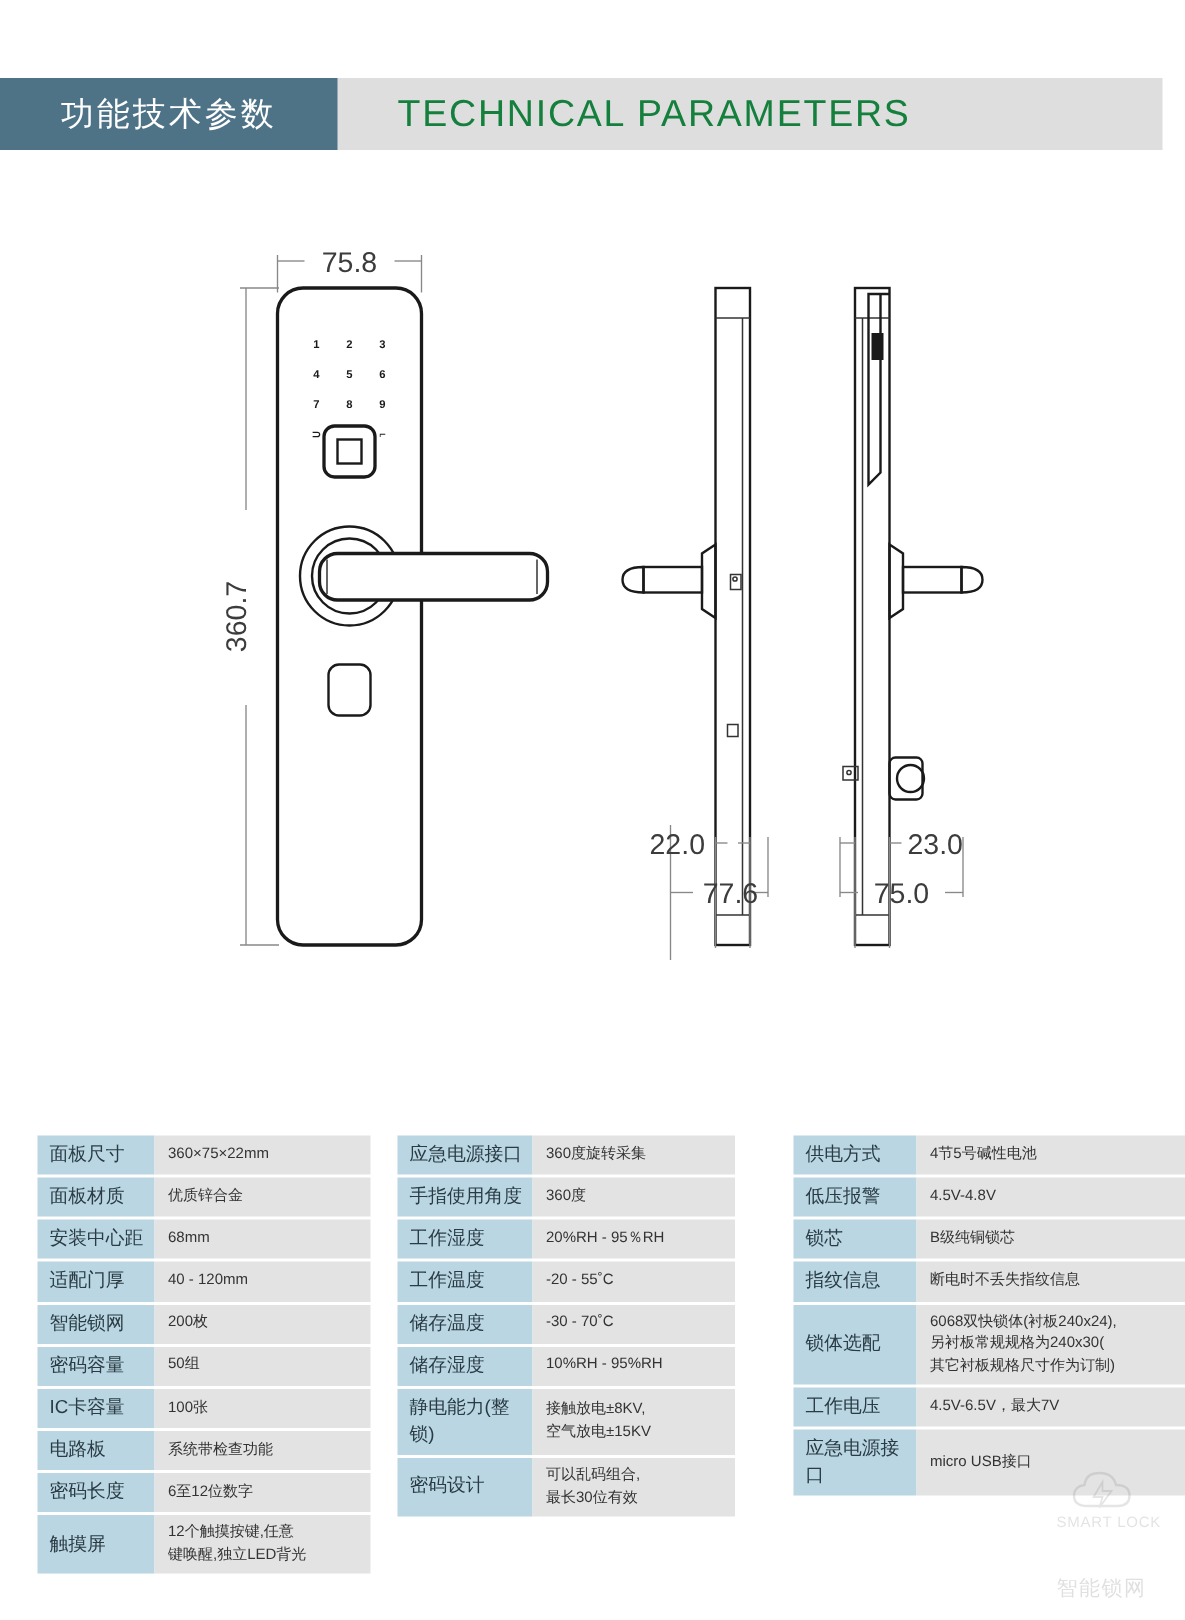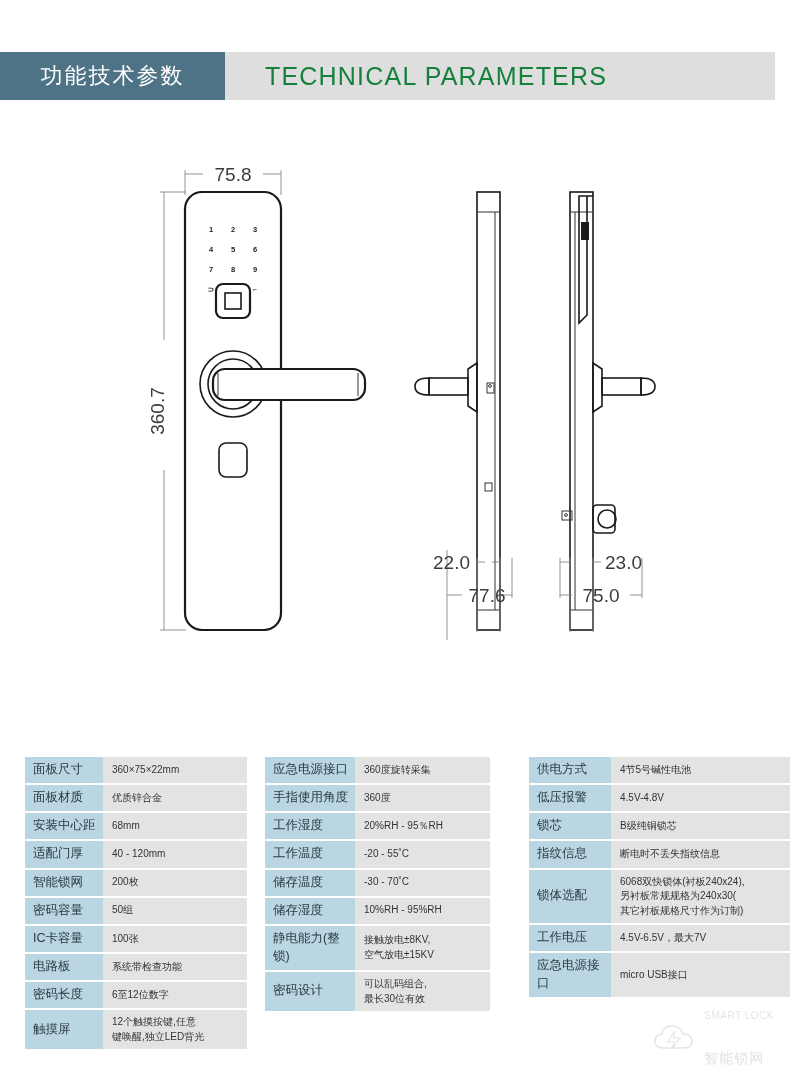--- a/index.html
+++ b/index.html
@@ -112,20 +112,21 @@
 
   
   .watermark {
     position: absolute;
     right: 16px;
     bottom: 14px;
     display: flex;
     align-items: center;
     opacity: 0.16;
     pointer-events: none;
+    flex-direction: column;
   }
   .watermark .wm-text {
     margin-left: 6px;
     line-height: 1.15;
   }
   .watermark .wm-l1 { font-size: 10px; color: #555; letter-spacing: .5px; }
   .watermark .wm-l2 { font-size: 14px; color: #444; letter-spacing: 1px; margin-top: 28px; }
 </style>
 </head>
 <body>

